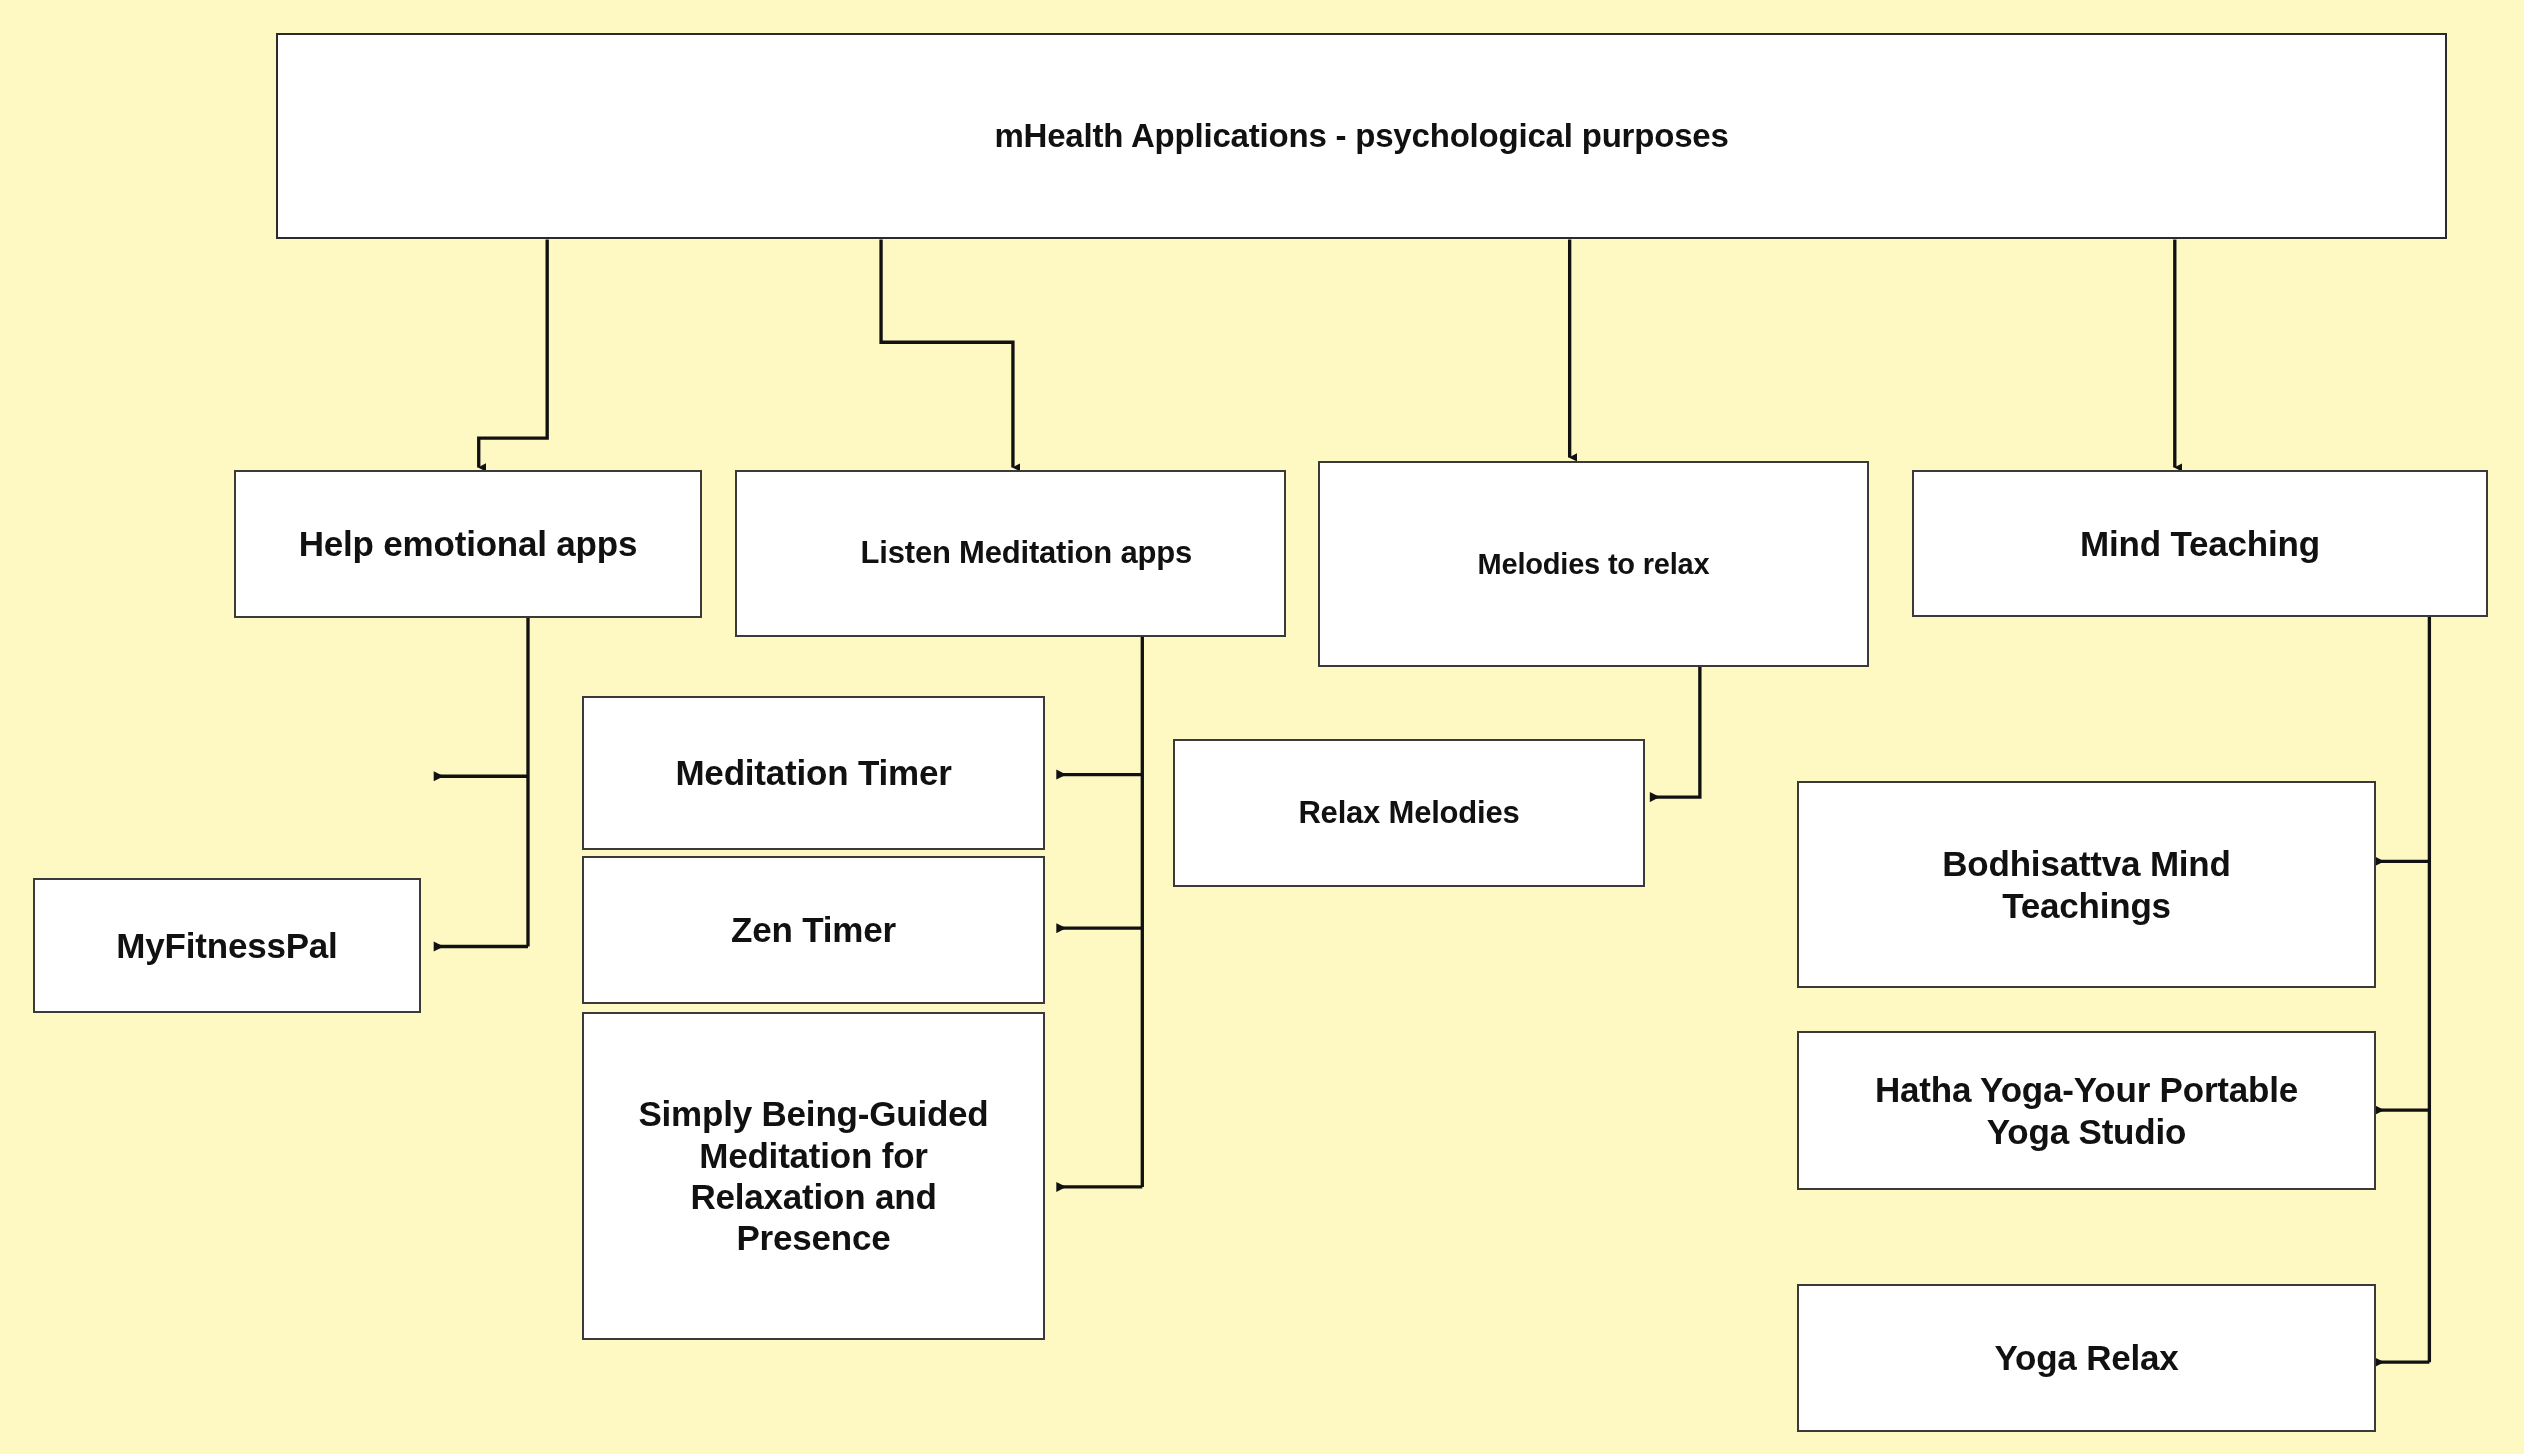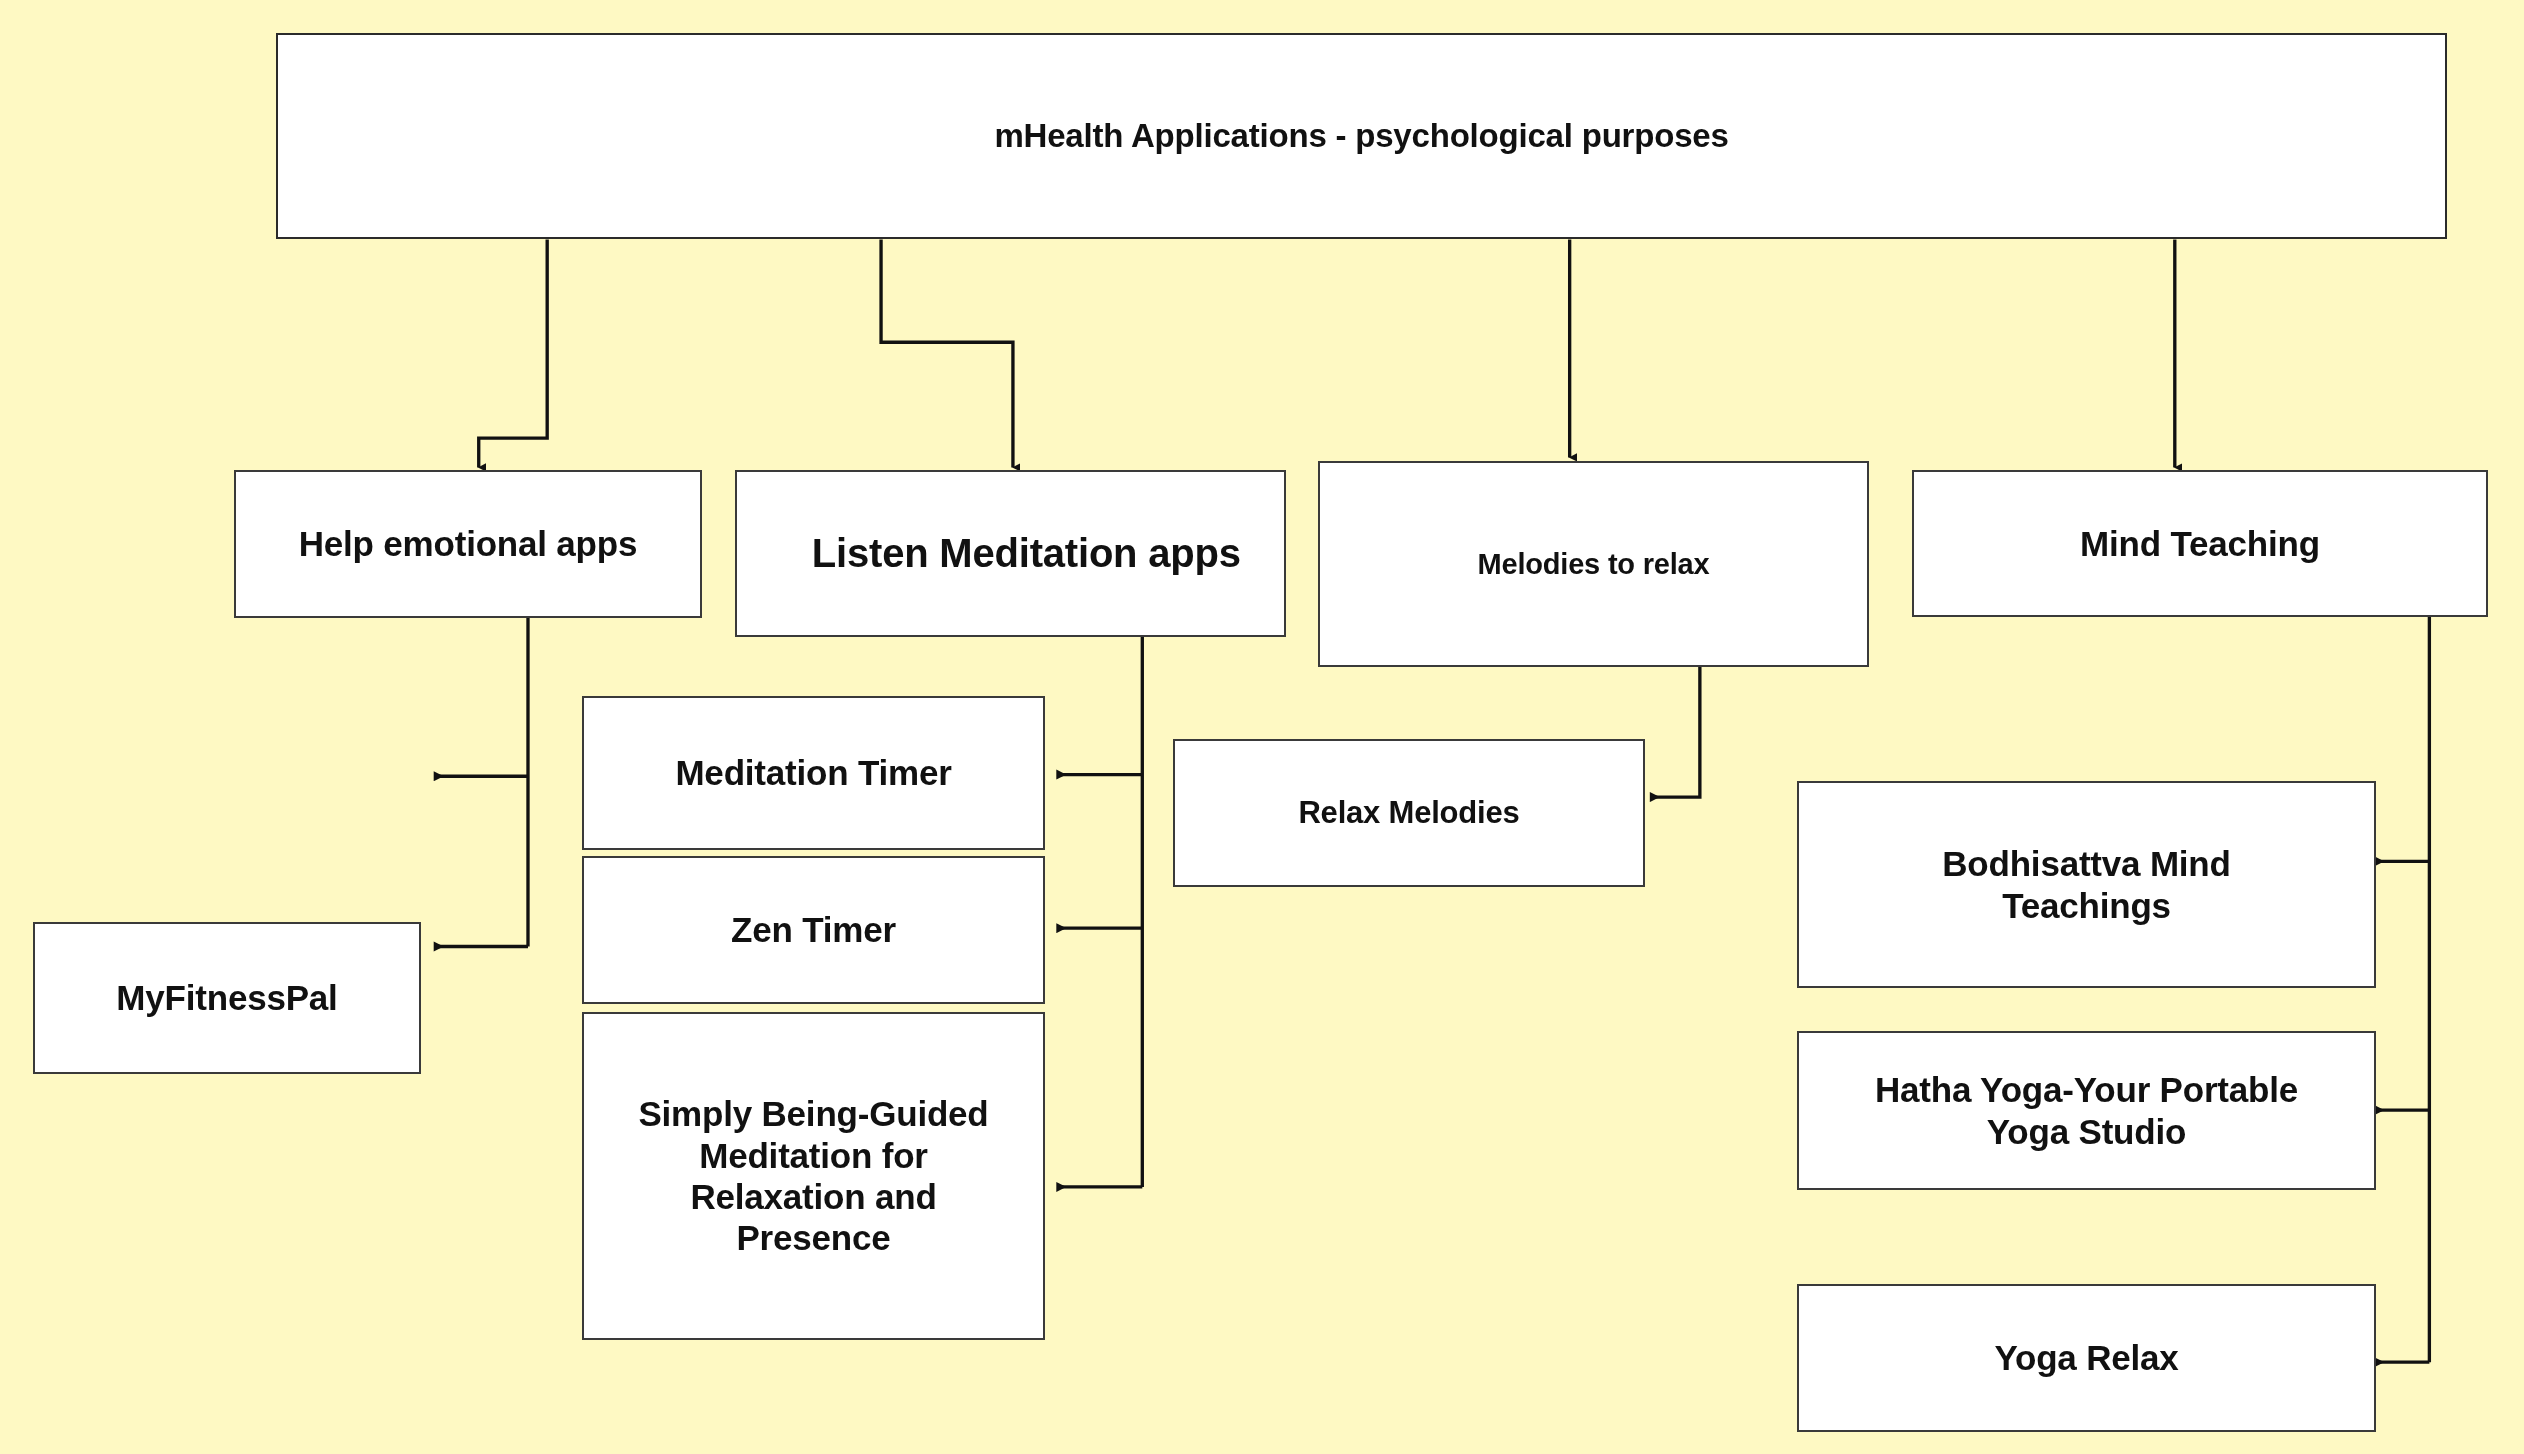--- a/index.html
+++ b/index.html
@@ -110,34 +110,34 @@
   </svg>
 
   <div class="node root" style="left:276px; top:33px; width:2171px; height:206px; font-size:33px;">
     <span class="label">mHealth Applications - psychological purposes</span>
   </div>
 
   <div class="node" style="left:234px; top:470px; width:468px; height:148px; font-size:35px;">
     <span class="label">Help emotional apps</span>
   </div>
 
-  <div class="node" style="left:735px; top:470px; width:551px; height:167px; font-size:40px;padding-left:40px;">
+  <div class="node" style="left:735px; top:470px; width:551px; height:167px; font-size:31px;padding-left:40px;">
     <span class="label">Listen Meditation apps</span>
   </div>
 
   <div class="node" style="left:1318px; top:461px; width:551px; height:206px; font-size:29px;">
     <span class="label">Melodies to relax</span>
   </div>
 
   <div class="node" style="left:1912px; top:470px; width:576px; height:147px; font-size:35px;">
     <span class="label">Mind Teaching</span>
   </div>
 
 
-  <div class="node" style="left:33px; top:878px; width:388px; height:152px; font-size:35px;margin-top:44px;">
+  <div class="node" style="left:33px; top:878px; width:388px; height:135px; font-size:35px;">
     <span class="label">MyFitnessPal</span>
   </div>
 
   <div class="node" style="left:582px; top:696px; width:463px; height:154px; font-size:35px;">
     <span class="label">Meditation Timer</span>
   </div>
 
   <div class="node" style="left:582px; top:856px; width:463px; height:148px; font-size:35px;justify-content:center;">
     <span class="label">Zen Timer</span>
   </div>

